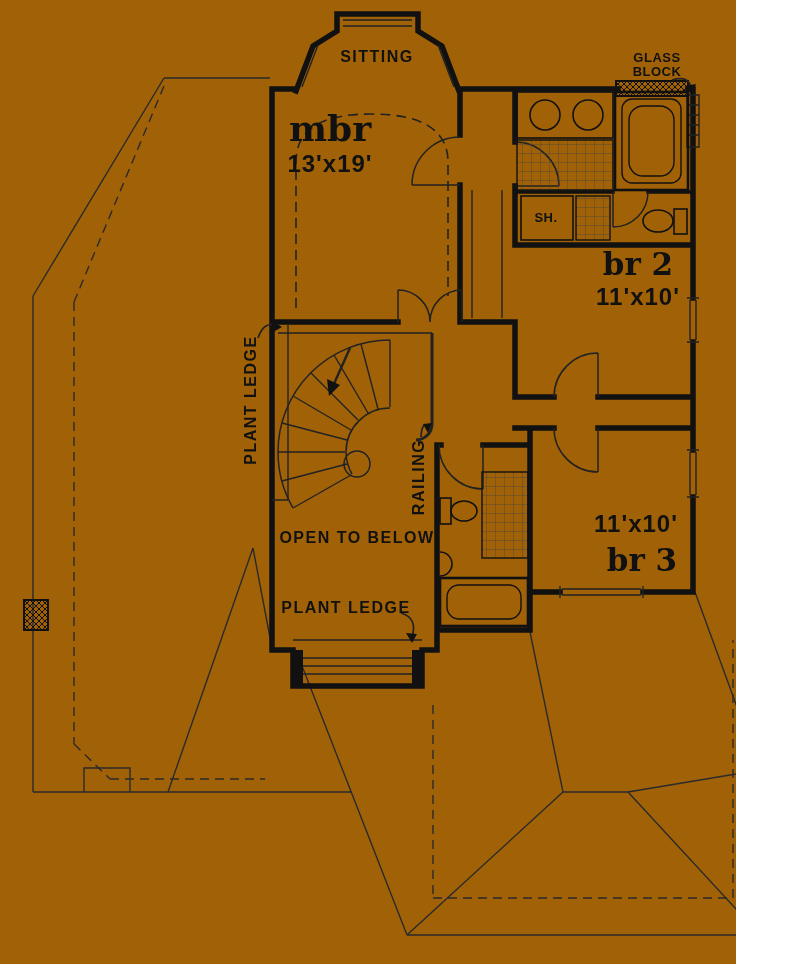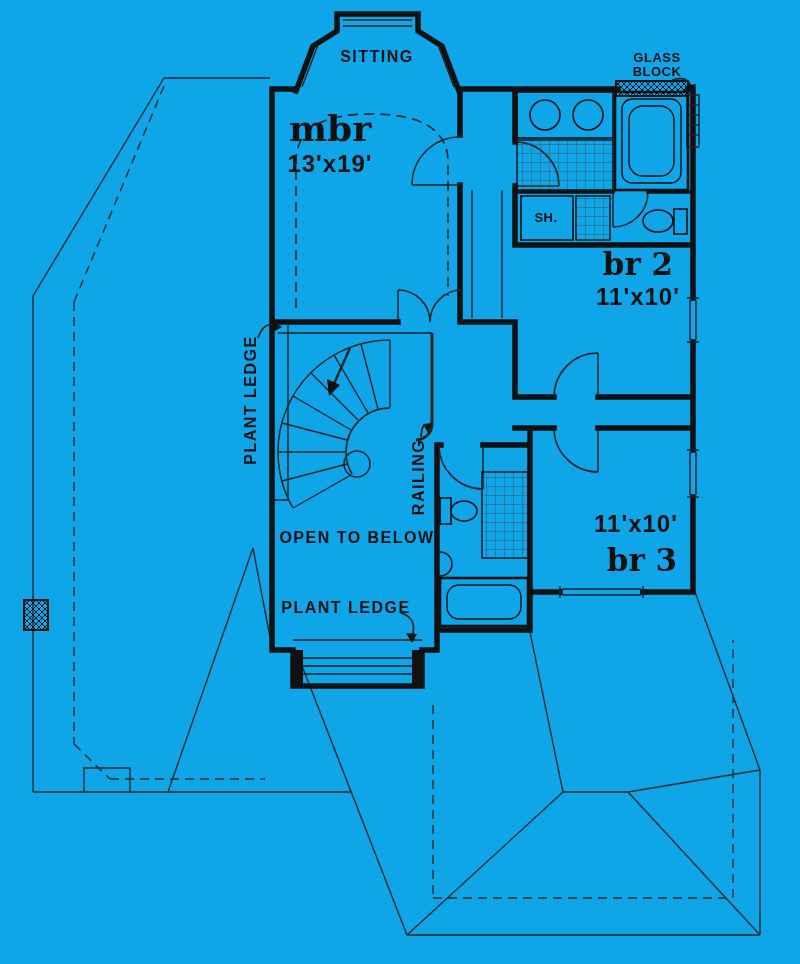--- a/index.html
+++ b/index.html
@@ -1,16 +1,16 @@
 <!DOCTYPE html>
 <html><head>
 <meta charset="utf-8">
 <style>
   html,body{margin:0;padding:0;background:#ffffff;}
-  .stage{position:relative;width:800px;height:964px;background:#0ea5e9;overflow:hidden;text-decoration:underline;}
+  .stage{position:relative;width:736px;height:964px;background:#a16207;overflow:hidden;text-decoration:underline;}
   svg{position:absolute;left:0;top:0;}
   text{fill:#111;}
   .serif-lg{font-family:"DejaVu Serif",serif;font-weight:700;font-size:36px;}
   .serif-md{font-family:"DejaVu Serif",serif;font-weight:700;font-size:31px;}
   .sans-num{font-family:"Liberation Sans",sans-serif;font-weight:700;font-size:24px;letter-spacing:1px;}
   .sans-lbl{font-family:"Liberation Sans",sans-serif;font-weight:700;font-size:16px;letter-spacing:1.5px;}
   .sans-sm{font-family:"Liberation Sans",sans-serif;font-weight:700;font-size:13px;letter-spacing:.5px;}
 </style>
 </head>
 <body>

